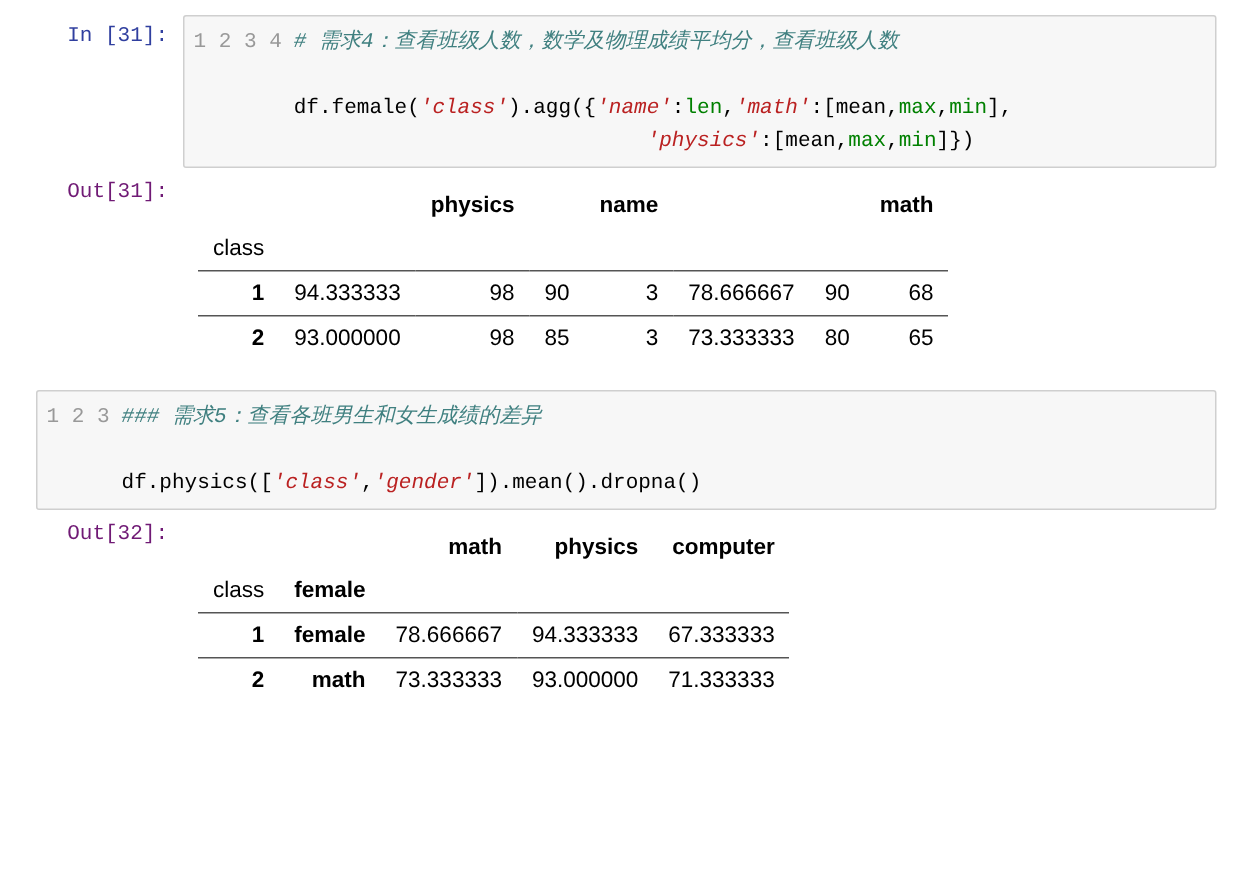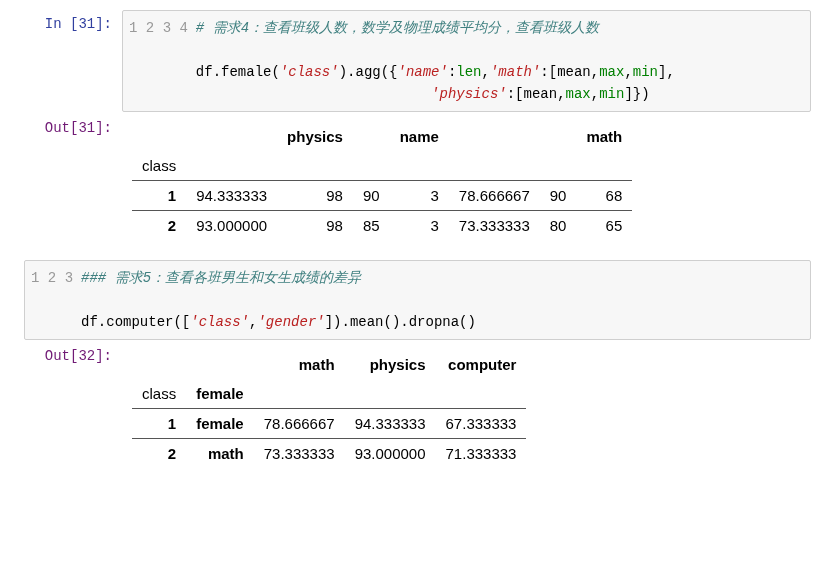--- a/index.html
+++ b/index.html
@@ -139,21 +139,21 @@
   </div>
 </div>
 
 <div class="cell">
   <div class="code-area">
     <div class="gutter"><span>1</span>
 <span>2</span>
 <span>3</span></div>
     <div class="code"><span class="c-comment">### 需求5：查看各班男生和女生成绩的差异</span>
 <span></span>
-<span>df.computer([</span><span class="c-str">'class'</span><span>,</span><span class="c-str">'gender'</span><span>]).mean().dropna()</span></div>
+<span>df.physics([</span><span class="c-str">'class'</span><span>,</span><span class="c-str">'gender'</span><span>]).mean().dropna()</span></div>
   </div>
 </div>
 
 <div class="cell">
   <div class="prompt out">Out[32]:</div>
   <div class="output-block">
     <table class="df">
       <thead>
         <tr>
           <th></th>

